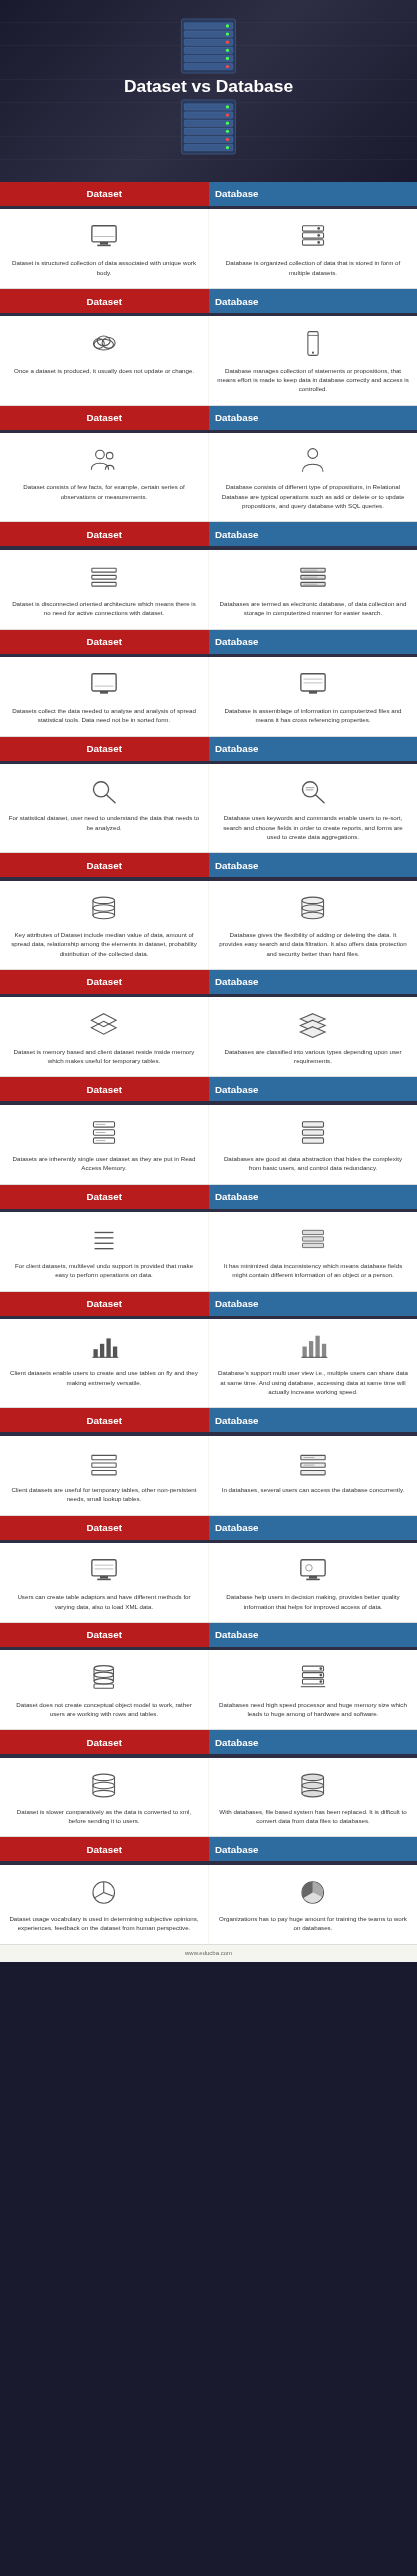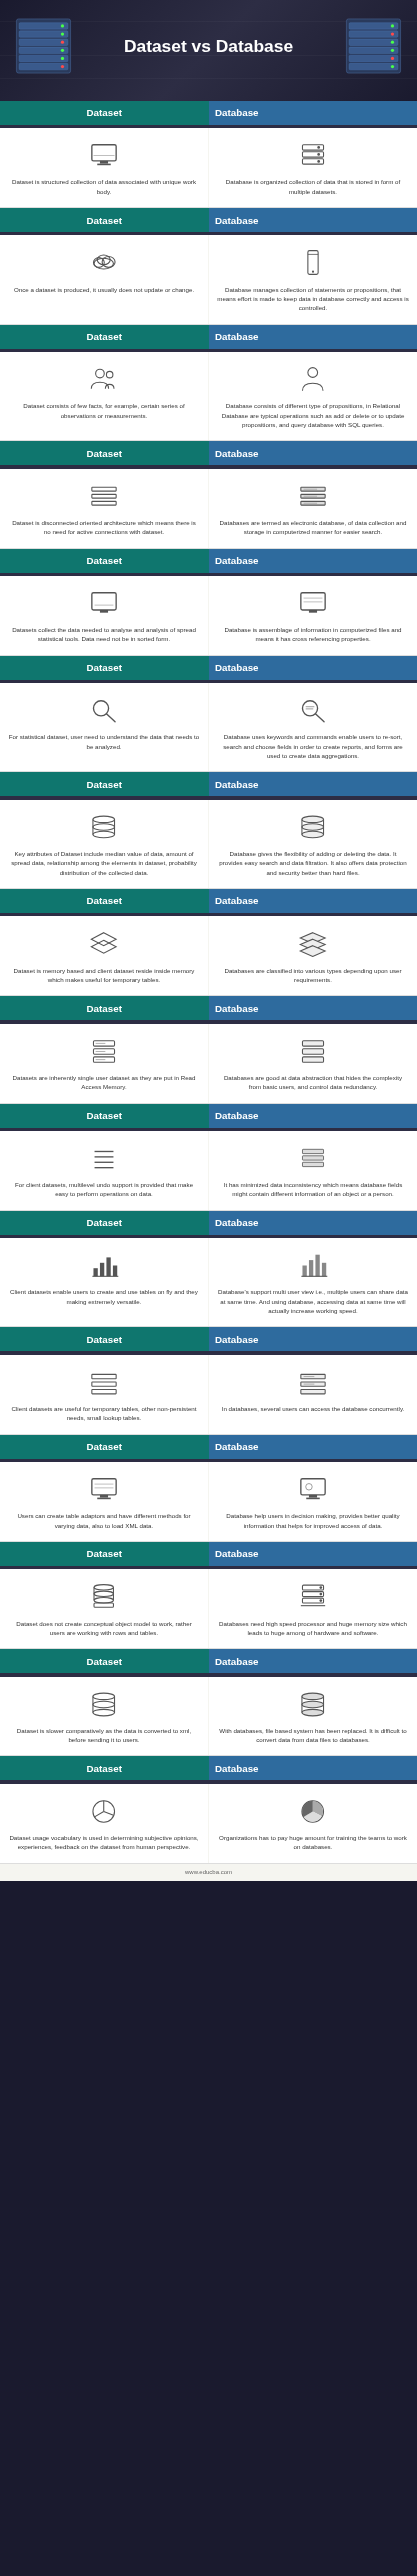--- a/index.html
+++ b/index.html
@@ -85,21 +85,21 @@
       background: #f5f5f0;
     }
 
     .section-divider {
       display: flex;
       width: 100%;
     }
 
     .section-divider .left-head {
       flex: 1;
-      background: #0f766e;
+      background: #b91c1c;
       padding: 6.5px;
       text-align: center;
       font-weight: bold;
       color: #fff;
       font-size: 9.8px;
     }
 
     .section-divider .right-head {
       flex: 1;
       background: #2e6b9e;
@@ -116,21 +116,21 @@
       width: 100%;
     }
 
   </style>
 </head>
 <body>
 
 <div class="header">
   <div class="header-bg"></div>
 
-  <div style="display:flex; justify-content:space-between; align-items:center; position:relative; z-index:1; margin-bottom:8.2px;">
+  <div style="display:flex; justify-content:space-between; align-items:center; position:relative; z-index:1; margin-bottom:8.2px;flex-direction:column;">
 
     <svg width="65" height="60" viewBox="0 0 120 110">
       <rect x="10" y="5" width="100" height="100" rx="4" fill="#2a3a5c" stroke="#4a6a9c" stroke-width="1"></rect>
       <rect x="15" y="12" width="90" height="12" rx="2" fill="#3a5a8c" stroke="#5a8acc" stroke-width="0.5"></rect>
       <rect x="15" y="27" width="90" height="12" rx="2" fill="#3a5a8c" stroke="#5a8acc" stroke-width="0.5"></rect>
       <rect x="15" y="42" width="90" height="12" rx="2" fill="#3a5a8c" stroke="#5a8acc" stroke-width="0.5"></rect>
       <rect x="15" y="57" width="90" height="12" rx="2" fill="#3a5a8c" stroke="#5a8acc" stroke-width="0.5"></rect>
       <rect x="15" y="72" width="90" height="12" rx="2" fill="#3a5a8c" stroke="#5a8acc" stroke-width="0.5"></rect>
       <rect x="15" y="87" width="90" height="12" rx="2" fill="#3a5a8c" stroke="#5a8acc" stroke-width="0.5"></rect>
       <circle cx="95" cy="18" r="3" fill="#4aff4a"></circle>

